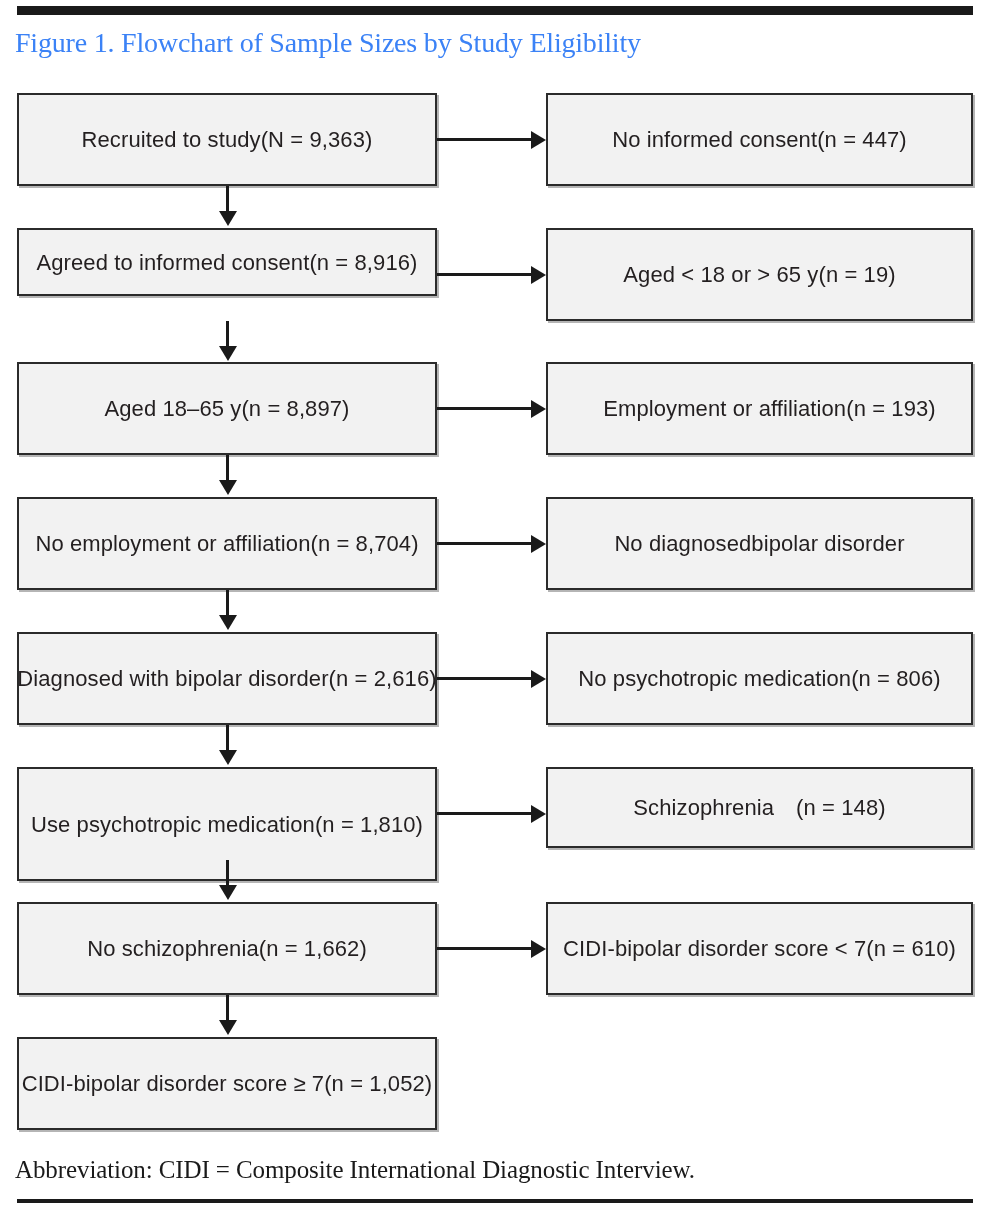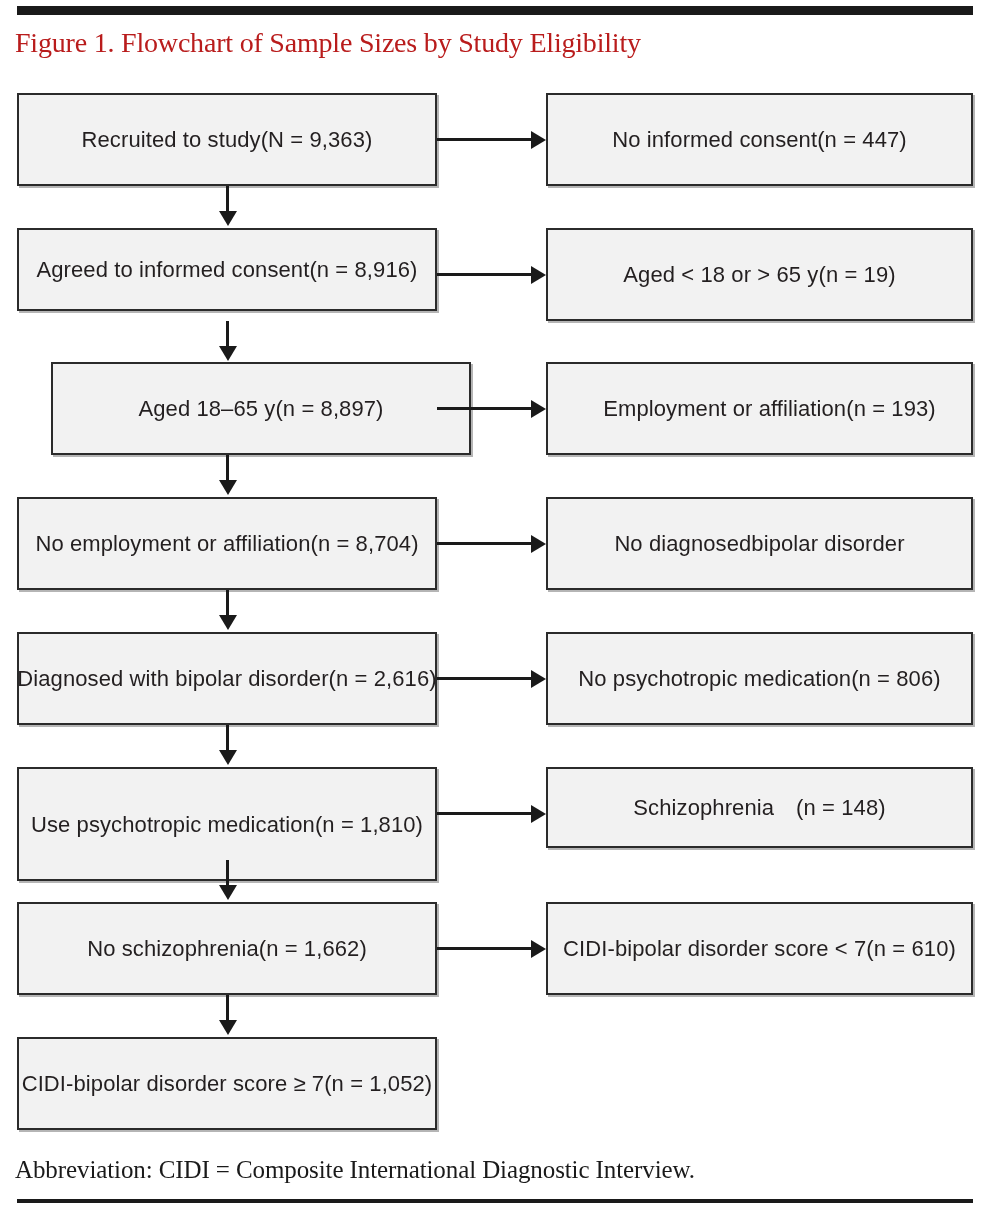--- a/index.html
+++ b/index.html
@@ -37,21 +37,21 @@
   
   .fig-title {
     position: absolute;
     left: 15px;
     top: 26px;
     width: 960px;
     font-family: "Liberation Serif", "DejaVu Serif", serif;
     font-size: 28px;
     line-height: 34px;
     letter-spacing: -0.2px;
-    color: #b91c1c;
+    color: #3b82f6;
     white-space: nowrap;
   }
 
   
   .fig-note {
     position: absolute;
     left: 15px;
     top: 1155px;
     width: 960px;
     font-family: "Liberation Serif", "DejaVu Serif", serif;
@@ -145,36 +145,36 @@
     <div class="line">No informed consent</div>
     <div class="line">(n = 447)</div>
   </div>
   <div class="conn-h" style="left:437px;top:138px;width:96px;">
       <span class="head"></span>
     </div>
   <div class="conn-v" style="left:226px;top:186px;height:27px;">
       <span class="head"></span>
     </div>
 
-  <div class="node col-left" style="top:228px;height:83px;">
+  <div class="node col-left" style="top:228px;height:68px;">
     <div class="line">Agreed to informed consent</div>
     <div class="line">(n = 8,916)</div>
   </div>
   <div class="node col-right" style="top:228px;height:93px;">
     <div class="line">Aged &lt; 18 or &gt; 65 y</div>
     <div class="line">(n = 19)</div>
   </div>
   <div class="conn-h" style="left:437px;top:273px;width:96px;">
       <span class="head"></span>
     </div>
   <div class="conn-v" style="left:226px;top:321px;height:27px;">
       <span class="head"></span>
     </div>
 
-  <div class="node col-left" style="top:362px;height:93px;margin-left:34px;">
+  <div class="node col-left" style="top:362px;height:93px;">
     <div class="line">Aged 18–65 y</div>
     <div class="line">(n = 8,897)</div>
   </div>
   <div class="node col-right" style="top:362px;height:93px;padding-left:20px;">
     <div class="line">Employment or affiliation</div>
     <div class="line">(n = 193)</div>
   </div>
   <div class="conn-h" style="left:437px;top:407px;width:96px;">
       <span class="head"></span>
     </div>

